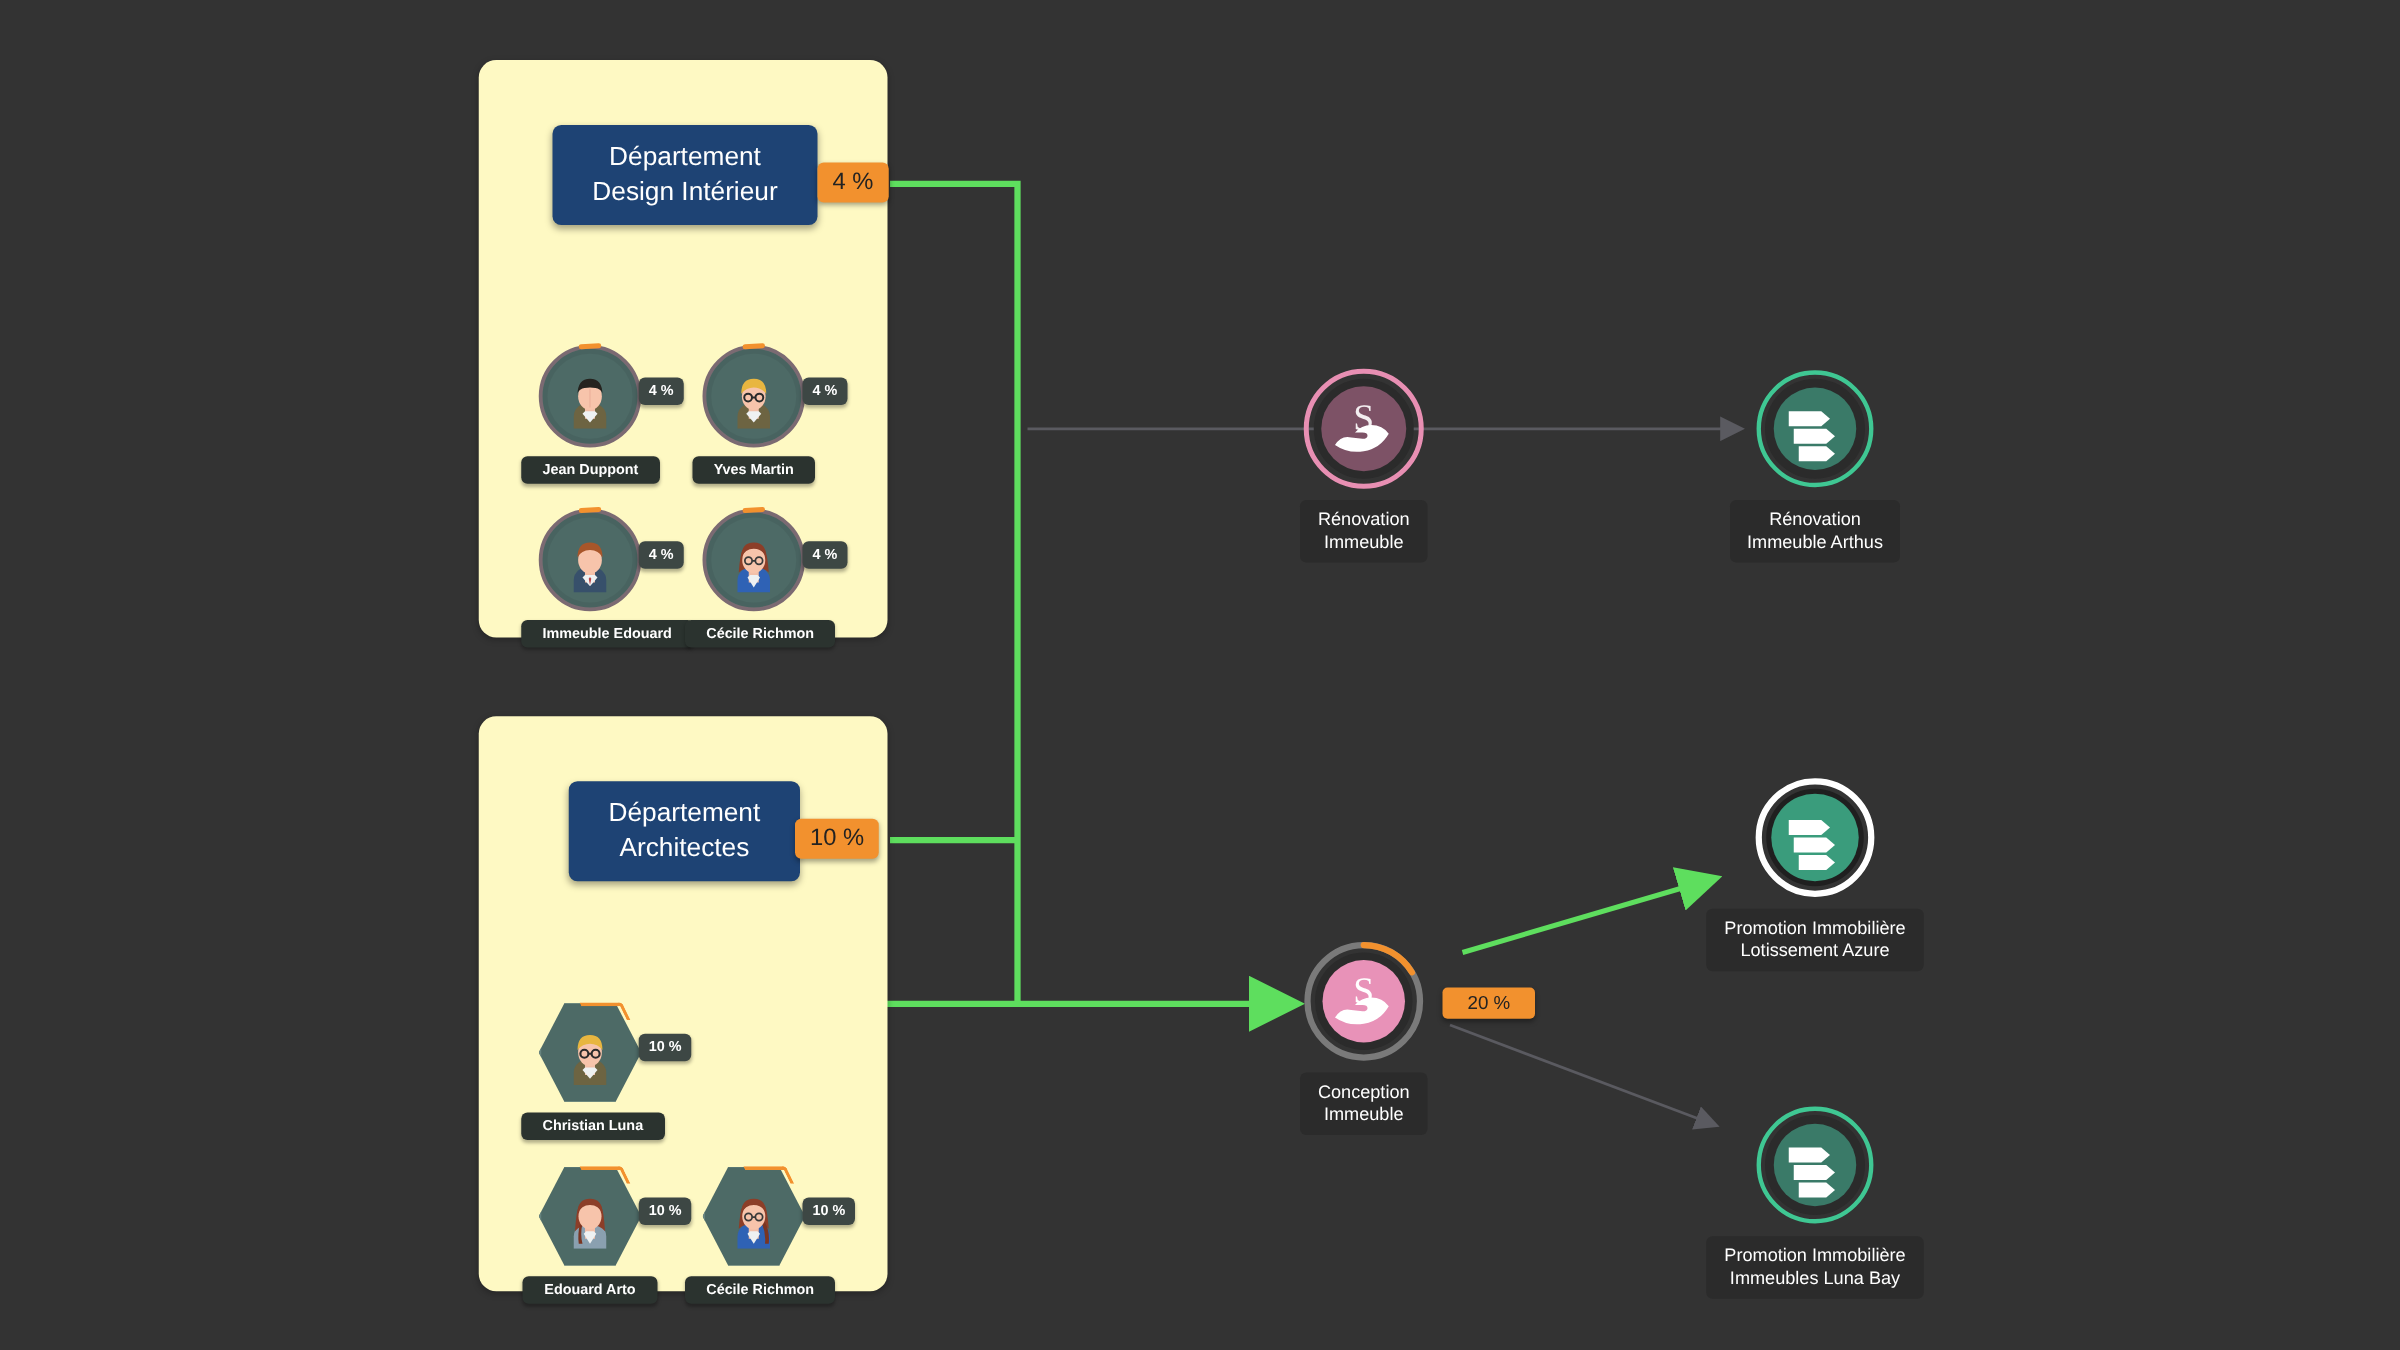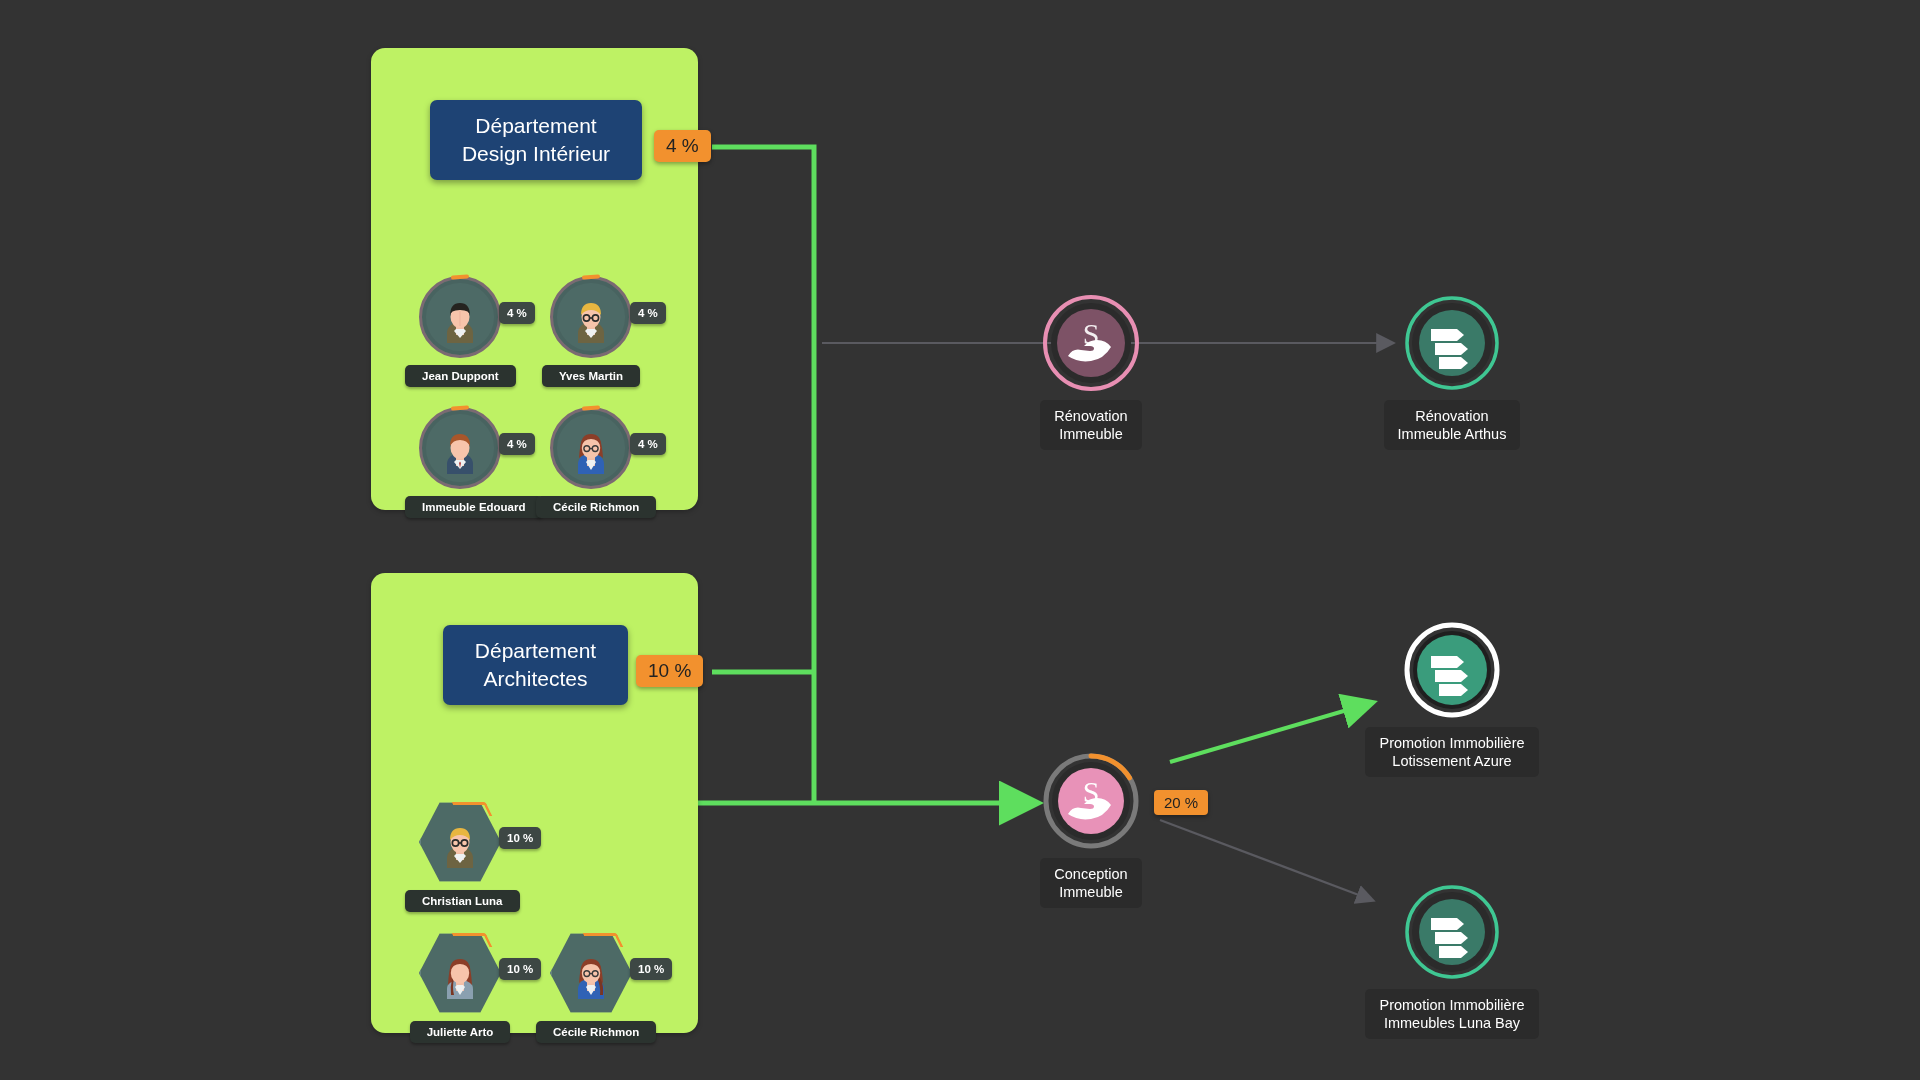--- a/index.html
+++ b/index.html
@@ -10,23 +10,24 @@
     font-family: "Liberation Sans", sans-serif;
     overflow: hidden;
   }
   #canvas { position: relative; width: 1920px; height: 1080px; }
 
   #edges { position: absolute; left: 0; top: 0; width: 1920px; height: 1080px; pointer-events: none; }
 
   
   .dept-card {
     position: absolute;
-    background: #bef264;
+    background: #fef9c3;
     border-radius: 14px;
     box-shadow: 0 2px 5px rgba(0,0,0,.25);
+    margin-left: 12px;
   }
   #dept-design  { left: 371px; top: 48px;  width: 327px; height: 462px; }
   #dept-archi   { left: 371px; top: 573px; width: 327px; height: 460px; }
 
   .dept-header {
     position: absolute;
     background: #1e4374;
     border-radius: 7px;
     color: #ffffff;
     text-align: center;
@@ -163,21 +164,21 @@
     padding: 7px 14px;
     white-space: pre-line;
   }
 
   .edge-badge {
     position: absolute;
     background: #f2912e;
     color: #222222;
     font-size: 15px;
     border-radius: 4px;
-    padding: 4px 10px;
+    padding: 4px 20px;
     box-shadow: 0 2px 4px rgba(0,0,0,.35);
     white-space: nowrap;
   }
 </style>
 </head>
 <body>
 
 <div id="canvas">
 
   <svg id="edges" viewBox="0 0 1920 1080">
@@ -323,21 +324,21 @@
           <path d="M12,50 v-10 a13,11 0 0 1 26,0 v10 z" fill="#8aa0b0"></path>
           <path d="M21,33 h8 v9 h-8 z" fill="#f2bfa8"></path>
           <path d="M20,38 l5,8 l5,-8 l-2,-2 h-6 z" fill="#eef1f2"></path>
           <path d="M13,36 q1,-16 3,-20 h18 q2,4 3,20 q-4,-5 -12,-5 q-8,0 -12,5 z" fill="#8c3e28"></path>
           <path d="M17,30 q-2,8 -1,16 l3,0 q-2,-8 0,-16 z" fill="#7a3522"></path>
           <ellipse cx="25" cy="24" rx="9.2" ry="10.6" fill="#f7c4ab"></ellipse>
           <path d="M15,22 q0,-12 10,-12 q10,0 10,12 q-3,-7 -10,-7 q-7,0 -10,7 z" fill="#8c3e28"></path>
         </svg>
       </div>
       <div class="pbadge" style="left:94px;">10 %</div>
-      <div class="pname">Juliette Arto</div>
+      <div class="pname">Edouard Arto</div>
     </div>
 
     <div class="person" style="left:165px; top:359px;">
       <div class="shape hex">
         <div class="ring"></div>
         <div class="hexborder"></div>
         <div class="arc"></div>
         <svg class="avatar" width="50" height="50" viewBox="0 0 50 50">
           <path d="M12,50 v-10 a13,11 0 0 1 26,0 v10 z" fill="#2f62b5"></path>
           <path d="M21,33 h8 v9 h-8 z" fill="#f2bfa8"></path>

